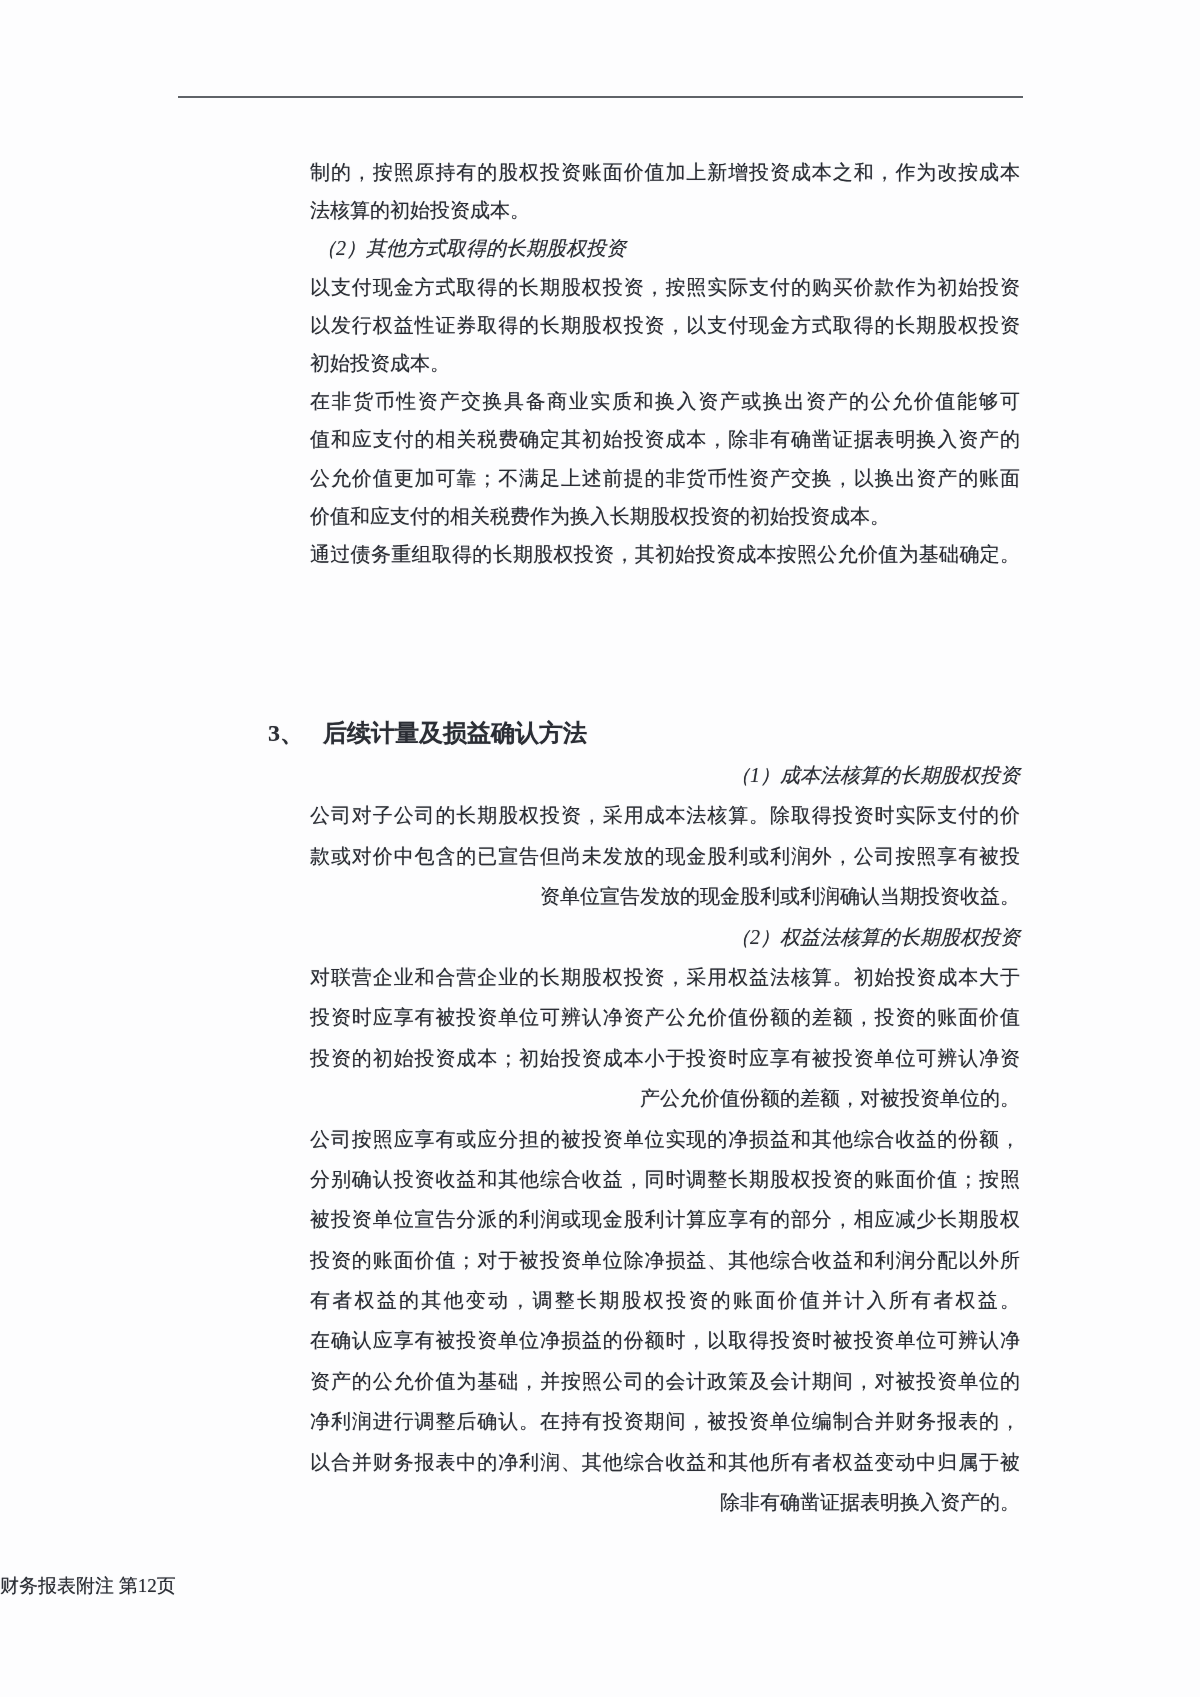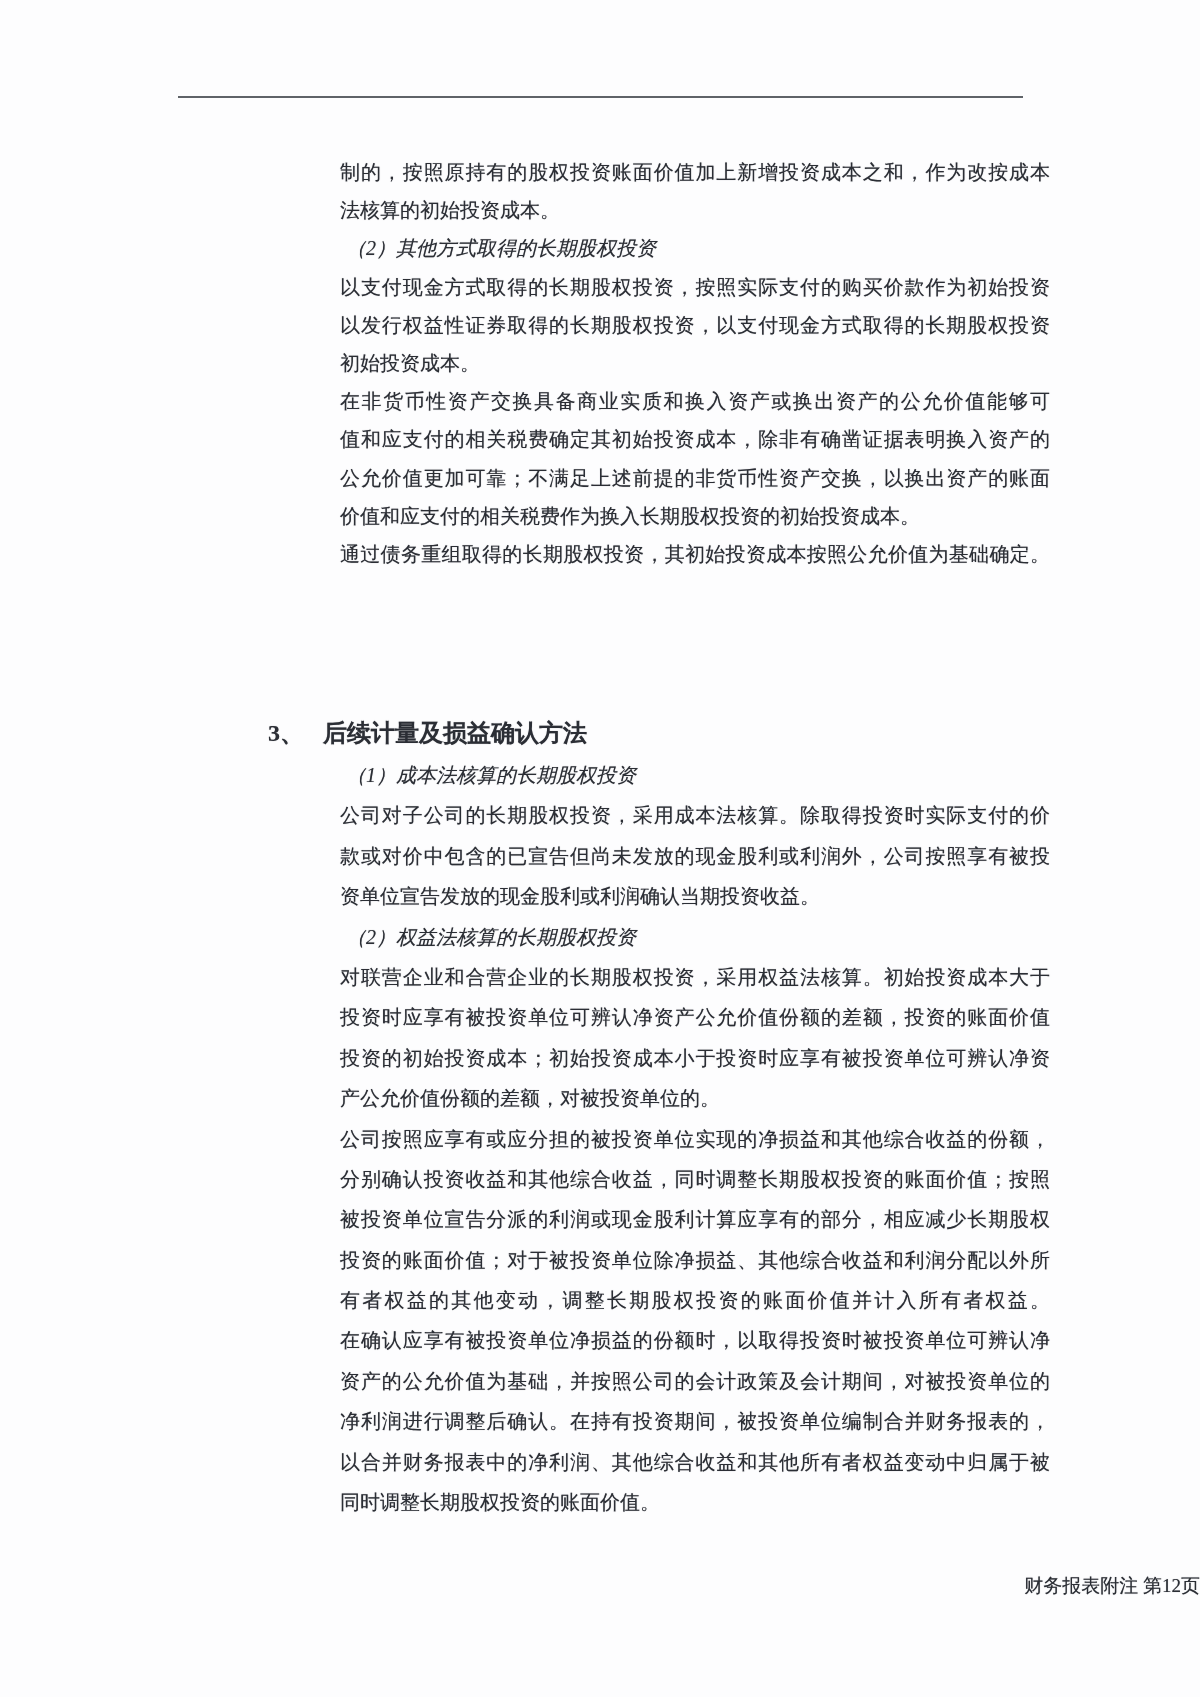--- a/index.html
+++ b/index.html
@@ -17,30 +17,29 @@
     left: 178px;
     top: 96px;
     width: 845px;
     height: 2px;
     background: #5f6368;
   }
   .text-block {
     position: absolute;
     left: 310px;
     width: 710px;
-    margin-left: 30px;
   }
   .block-a { top: 153px; }
   .block-b { top: 755px; }
   .line {
     font-size: 20px;
     text-shadow: 0 0 0.8px rgba(43, 46, 53, 0.55);
   }
   .block-a .line { height: 38.2px; line-height: 38.2px; }
-  .block-b .line { height: 40.4px; line-height: 40.4px; }
+  .block-b .line { height: 40.4px; line-height: 40.4px; text-align: right; }
   .line.full {
     text-align: justify;
     text-align-last: justify;
   }
   .line.sub { padding-left: 6px; font-style: italic; }
   .section-heading {
     position: absolute;
     left: 268px;
     top: 712px;
     height: 42px;
@@ -50,21 +49,21 @@
     display: flex;
     text-shadow: 0 0 0.8px rgba(43, 46, 53, 0.55);
     white-space: nowrap;
   }
   .section-heading .num { width: 55px; }
   .page-footer {
     position: absolute;
     left: 0;
     top: 1570px;
     width: 1200px;
-    text-align: right;
+    text-align: left;
     font-size: 19px;
     line-height: 32px;
     text-shadow: 0 0 0.8px rgba(43, 46, 53, 0.55);
   }
 </style>
 </head>
 <body>
 
 <div>
 
@@ -101,18 +100,18 @@
       <div class="line">产公允价值份额的差额，对被投资单位的。</div>
       <div class="line full">公司按照应享有或应分担的被投资单位实现的净损益和其他综合收益的份额，</div>
       <div class="line full">分别确认投资收益和其他综合收益，同时调整长期股权投资的账面价值；按照</div>
       <div class="line full">被投资单位宣告分派的利润或现金股利计算应享有的部分，相应减少长期股权</div>
       <div class="line full">投资的账面价值；对于被投资单位除净损益、其他综合收益和利润分配以外所</div>
       <div class="line full">有者权益的其他变动，调整长期股权投资的账面价值并计入所有者权益。</div>
       <div class="line full">在确认应享有被投资单位净损益的份额时，以取得投资时被投资单位可辨认净</div>
       <div class="line full">资产的公允价值为基础，并按照公司的会计政策及会计期间，对被投资单位的</div>
       <div class="line full">净利润进行调整后确认。在持有投资期间，被投资单位编制合并财务报表的，</div>
       <div class="line full">以合并财务报表中的净利润、其他综合收益和其他所有者权益变动中归属于被</div>
-      <div class="line">同时调整长期股权投资的账面价值。</div>
+      <div class="line">除非有确凿证据表明换入资产的。</div>
     </div>
 
   <div class="page-footer">财务报表附注 第12页</div>
 
 </div>
 
 </body></html>

